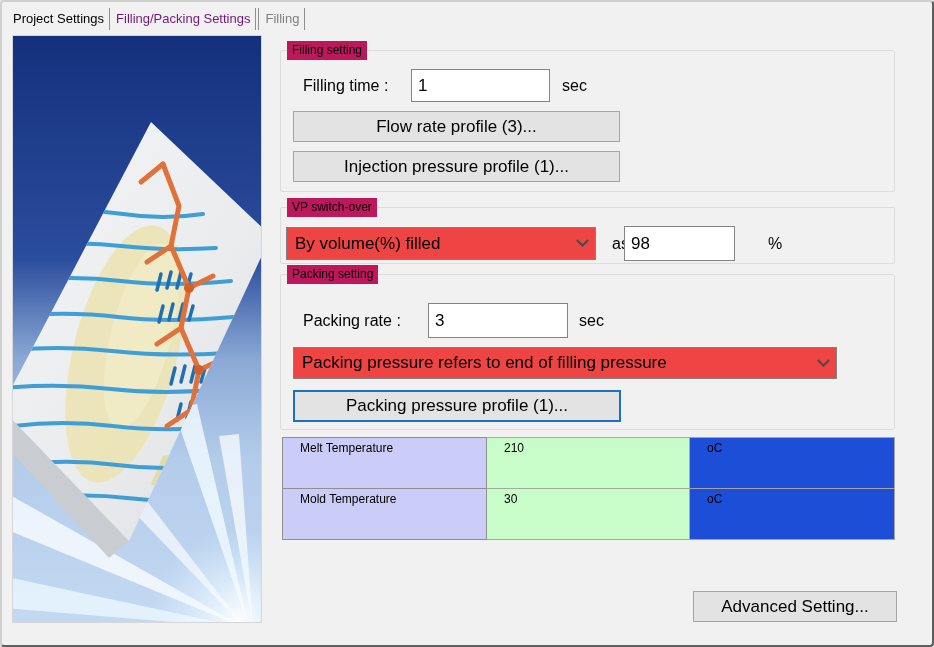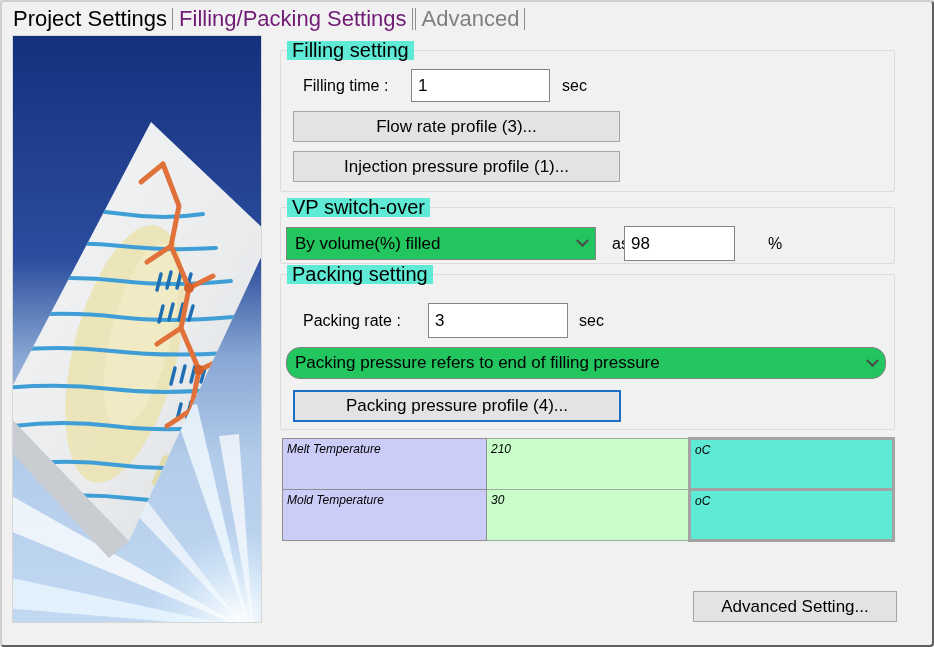--- a/index.html
+++ b/index.html
@@ -12,43 +12,43 @@
     border:2px solid;
     border-color:#cfcfcf #5f5f5f #5f5f5f #cfcfcf;
     border-radius:4px;
     overflow:hidden;
   }
 
   
   .tabbar {
     position:absolute; left:6px; top:2px; height:29px;
     display:flex; align-items:center;
-    font-size:22px; color:#000;
+    font-size:13px; color:#000;
   }
   .tab { padding:0 4px 0 5px; cursor:default; white-space:nowrap; }
   .tab.active { color:#701a75; }
   .tab.muted  { color:#7f7f7f; }
   .tab-sep { width:1px; height:22px; background:#8f8f8f; margin:0 1px; }
 
   
   .preview {
     position:absolute; left:10px; top:33px; width:250px; height:588px;
     border:1px solid #d6d6d6; overflow:hidden; background:#1c3a8c;
   }
   .preview svg { display:block; }
 
   
   .groupbox {
     position:absolute; left:278px; width:615px;
     border:1px solid #dcdcdc; border-radius:2px;
   }
   .groupbox .title {
     position:absolute; top:-10px; left:6px;
-    background:#5eead4; padding:0 5px;
-    font-size:20px; color:#000; line-height:19px; white-space:nowrap;
+    background:#be185d; padding:0 5px;
+    font-size:12px; color:#000; line-height:19px; white-space:nowrap;
   }
   #group-filling { top:48px; height:142px; }
   #group-vp      { top:205px; height:57px; }
   #group-packing { top:272px; height:156px; }
 
   .field-label { position:absolute; font-size:16px; color:#000; white-space:nowrap; }
 
   .textbox {
     position:absolute; background:#ffffff;
     border:1px solid #848484; font-family:"Liberation Sans",sans-serif;
@@ -57,57 +57,57 @@
 
   .btn {
     position:absolute; background:#e3e3e3;
     border:1px solid #a5a5a5;
     font-family:"Liberation Sans",sans-serif;
     font-size:17px; color:#000; cursor:default;
   }
   .btn.focused { border:2px solid #1d6fc4; }
 
   .dropdown {
-    position:absolute; background:#22c55e;
+    position:absolute; background:#ef4444;
     border:1px solid #828282;
     display:flex; align-items:center;
     font-size:17px; color:#000; padding:0 8px; cursor:default;
   }
   .dropdown .dd-text { flex:1; white-space:nowrap; overflow:hidden; }
   .chev {
     width:9px; height:9px; flex:none; margin-left:6px;
     border-right:2px solid #4a4a4a; border-bottom:2px solid #4a4a4a;
     transform:rotate(45deg) translate(-2px,-2px);
   }
 
   
   .temp-table {
     position:absolute; left:280px; top:435px; width:613px; height:103px;
     border-collapse:collapse; table-layout:fixed;
     font-size:12px; color:#000;
   }
-  .temp-table td { vertical-align:top; padding:3px 4px; height:51px;font-style:italic; }
+  .temp-table td { vertical-align:top; padding:3px 17px; height:51px; }
   .temp-table td.name { background:#ccccf8; border:1px solid #8f8f8f; width:204px; }
   .temp-table td.val  { background:#c8fcc8; border:1px solid #9fae9f; width:203px;margin-top:12px; }
-  .temp-table td.unit { background:#5eead4; border:3px solid #a3a3a3; }
+  .temp-table td.unit { background:#1d4ed8; border:1px solid #a3a3a3; }
 
   #advanced-btn { left:691px; top:589px; width:204px; height:31px; }
 </style>
 </head>
 <body>
 
 <div class="window">
 
   <div class="tabbar">
     <span class="tab">Project Settings</span>
     <span class="tab-sep"></span>
     <span class="tab active">Filling/Packing Settings</span>
     <span class="tab-sep"></span>
     <span class="tab-sep"></span>
-    <span class="tab muted">Advanced</span>
+    <span class="tab muted">Filling</span>
     <span class="tab-sep"></span>
   </div>
 
   <div class="preview">
     <svg width="248" height="586" viewBox="0 0 248 586" xmlns="http://www.w3.org/2000/svg">
       <defs>
         <linearGradient id="bg" x1="0" y1="0" x2="0" y2="1">
           <stop offset="0" stop-color="#14307d"></stop>
           <stop offset="0.38" stop-color="#2b4d9d"></stop>
           <stop offset="0.55" stop-color="#8aa8d4"></stop>
@@ -201,25 +201,25 @@
     <span class="field-label" style="left:331px; top:27px;">as</span>
     <input class="textbox" style="left: 343px; top: 18px; width: 111px; height: 35px;" value="98">
     <span class="field-label" style="left:487px; top:27px;">%</span>
   </fieldset>
 
   <fieldset class="groupbox" id="group-packing">
     <span class="title">Packing setting</span>
     <span class="field-label" style="left:22px; top:37px;">Packing rate :</span>
     <input class="textbox" style="left: 147px; top: 28px; width: 140px; height: 35px;" value="3">
     <span class="field-label" style="left:298px; top:37px;">sec</span>
-    <div class="dropdown" style="left:5px; top:72px; width:600px; height:32px;border-radius:14px;">
+    <div class="dropdown" style="left:12px; top:72px; width:544px; height:32px;">
       <span class="dd-text">Packing pressure refers to end of filling pressure</span>
       <span class="chev"></span>
     </div>
-    <button class="btn focused" style="left:12px; top:115px; width:328px; height:32px;">Packing pressure profile (4)...</button>
+    <button class="btn focused" style="left:12px; top:115px; width:328px; height:32px;">Packing pressure profile (1)...</button>
   </fieldset>
 
   <table class="temp-table">
     <tbody>
         <tr>
       <td class="name">Melt Temperature</td>
       <td class="val">210</td>
       <td class="unit">oC</td>
     </tr>
     <tr>

